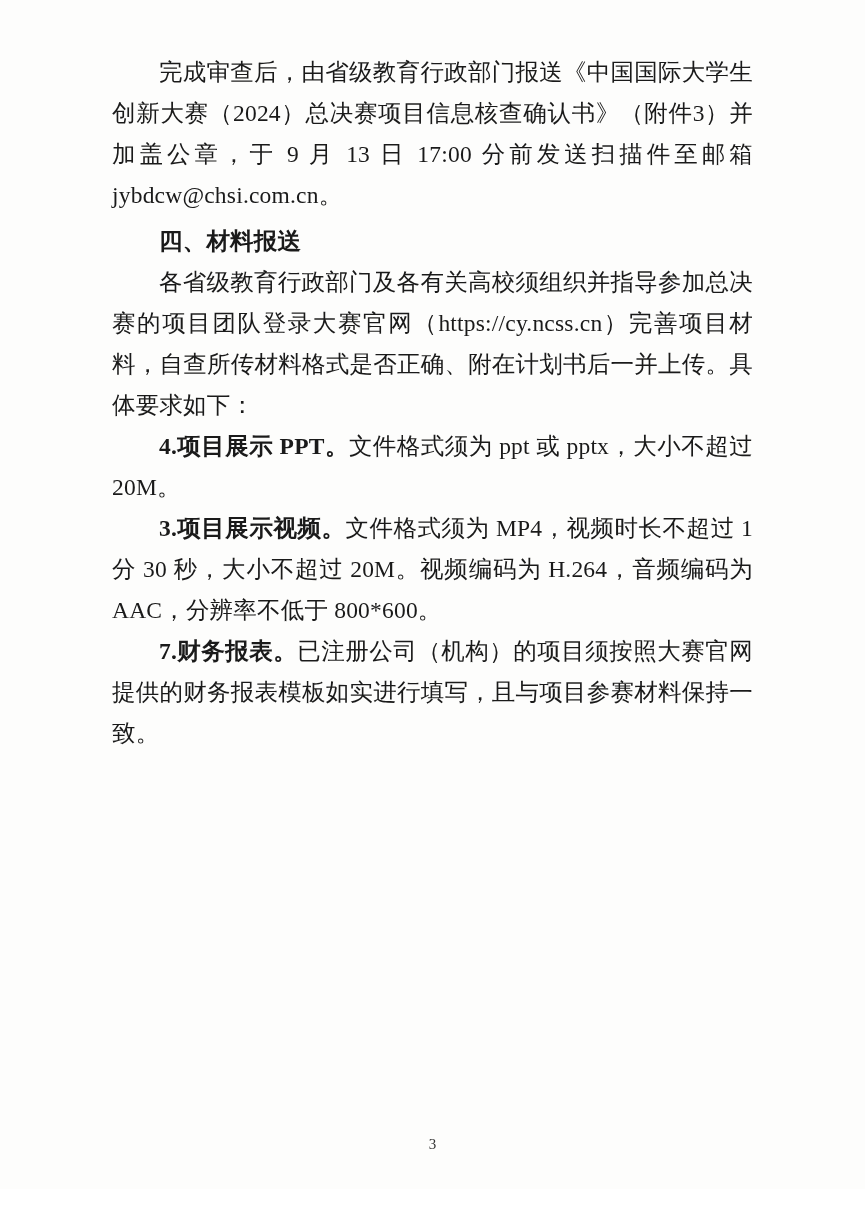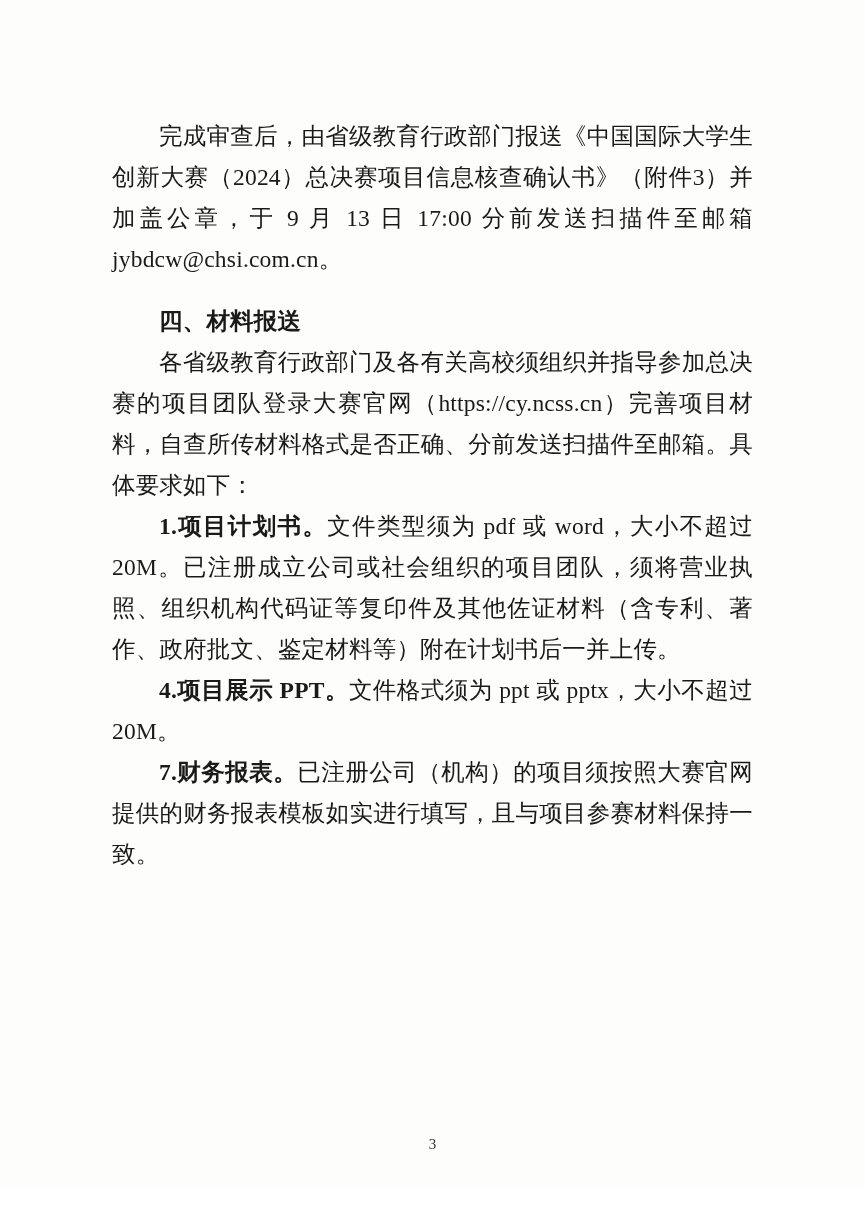--- a/index.html
+++ b/index.html
@@ -13,39 +13,39 @@
     font-family: "Liberation Serif", serif;
     color: #1a1a1a;
     overflow: hidden;
   }
   .page {
     position: relative;
     width: 865px;
     height: 1189px;
     background: #fdfdfc;
     box-sizing: border-box;
-    padding: 116px 112px 40px 112px;
+    padding: 52px 112px 40px 112px;
   }
   .doc-body {
     font-size: 23.5px;
     line-height: 41px;
     text-align: justify;
     text-justify: inter-ideograph;
     letter-spacing: 0.2px;
   }
   p {
     margin: 0;
   }
   .para {
     text-indent: 2em;
   }
   .heading {
     text-indent: 2em;
     font-weight: bold;
-    margin-top: 18px;
+    margin-top: 2px;
   }
   .lead {
     font-weight: bold;
   }
   .page-number {
     position: absolute;
     left: 0;
     right: 0;
     bottom: 36px;
     text-align: center;
@@ -60,30 +60,30 @@
 
 <div class="page">
   <div class="doc-body">
 
     <p class="para">完成审查后，由省级教育行政部门报送《中国国际大学生创新大赛（2024）总决赛项目信息核查确认书》（附件3）并加盖公章，于 9 月 13 日 17:00 分前发送扫描件至邮箱 jybdcw@chsi.com.cn。</p>
 
     <div class="spacer-tiny"></div>
 
     <p class="heading">四、材料报送</p>
 
-    <p class="para">各省级教育行政部门及各有关高校须组织并指导参加总决赛的项目团队登录大赛官网（https://cy.ncss.cn）完善项目材料，自查所传材料格式是否正确、分前发送扫描件至邮箱。具体要求如下：</p>
+    <p class="para">各省级教育行政部门及各有关高校须组织并指导参加总决赛的项目团队登录大赛官网（https://cy.ncss.cn）完善项目材料，自查所传材料格式是否正确、附在计划书后一并上传。具体要求如下：</p>
 
-    <p class="para">
-      <span class="lead">1.项目计划书。</span><span>文件类型须为 pdf 或 word，大小不超过 20M。已注册成立公司或社会组织的项目团队，须将营业执照、组织机构代码证等复印件及其他佐证材料（含专利、著作、政府批文、鉴定材料等）附在计划书后一并上传。</span>
-    </p>
 
     <p class="para">
       <span class="lead">4.项目展示 PPT。</span><span>文件格式须为 ppt 或 pptx，大小不超过 20M。</span>
     </p>
 
+    <p class="para">
+      <span class="lead">3.项目展示视频。</span><span>文件格式须为 MP4，视频时长不超过 1 分 30 秒，大小不超过 20M。视频编码为 H.264，音频编码为 AAC，分辨率不低于 800*600。</span>
+    </p>
 
     <p class="para">
       <span class="lead">7.财务报表。</span><span>已注册公司（机构）的项目须按照大赛官网提供的财务报表模板如实进行填写，且与项目参赛材料保持一致。</span>
     </p>
 
 
   </div>
 
   <div class="page-number">3</div>
 </div>

